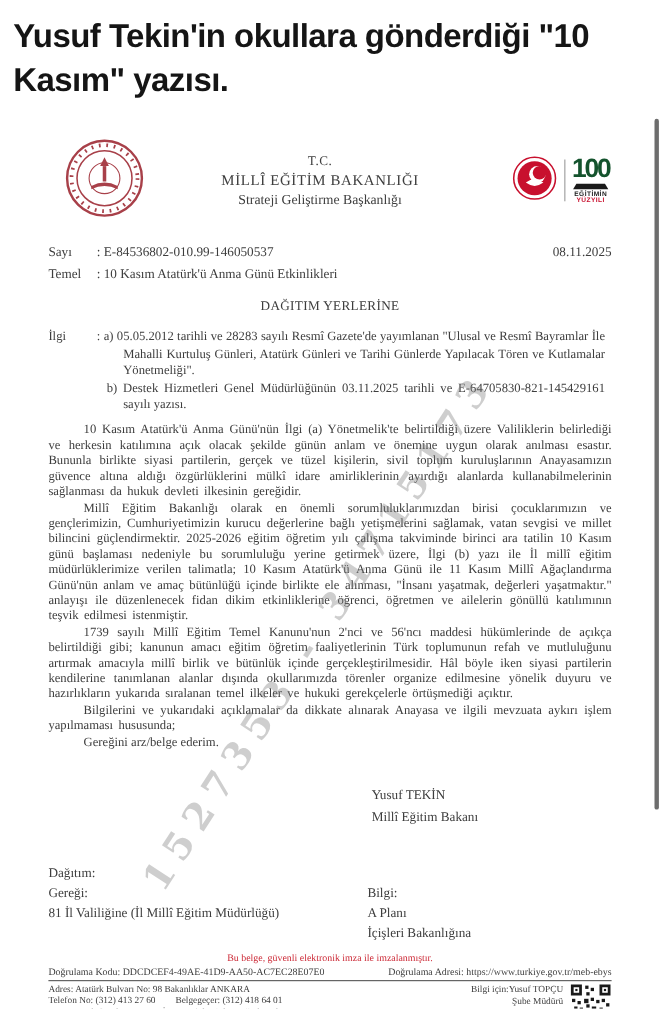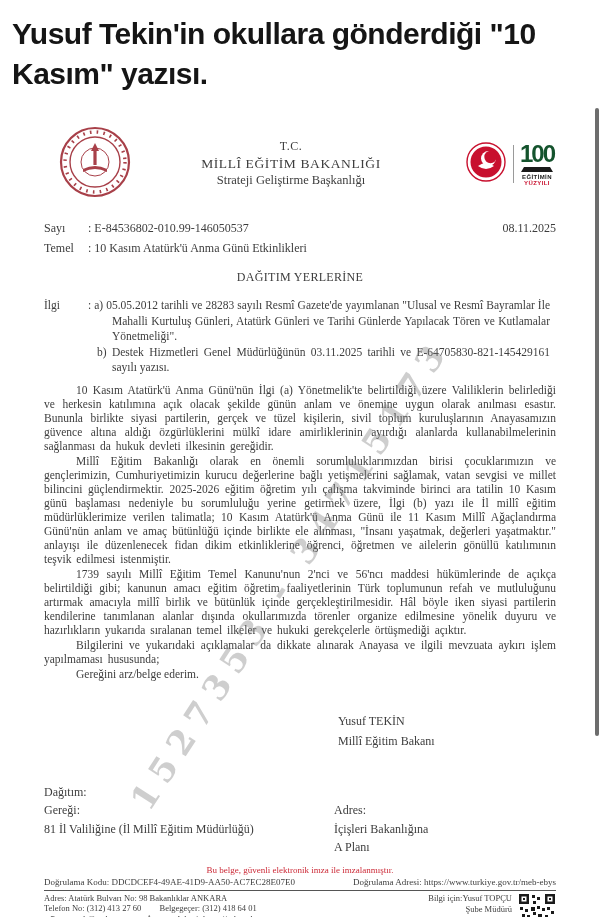--- a/index.html
+++ b/index.html
@@ -159,23 +159,23 @@
     </div>
 
     <div class="dist">
       <div>Dağıtım:</div>
       <div class="dist-row">
         <div class="dist-left">
           <div>Gereği:</div>
           <div>81 İl Valiliğine (İl Millî Eğitim Müdürlüğü)</div>
         </div>
         <div class="dist-right">
-          <div>Adres:</div>
+          <div>Bilgi:</div>
+          <div>A Planı</div>
           <div>İçişleri Bakanlığına</div>
-          <div>A Planı</div>
         </div>
       </div>
     </div>
 
     <div class="esign">Bu belge, güvenli elektronik imza ile imzalanmıştır.</div>
     <div class="verify">
       <span>Doğrulama Kodu: DDCDCEF4-49AE-41D9-AA50-AC7EC28E07E0</span>
       <span>Doğrulama Adresi: https://www.turkiye.gov.tr/meb-ebys</span>
     </div>
 

